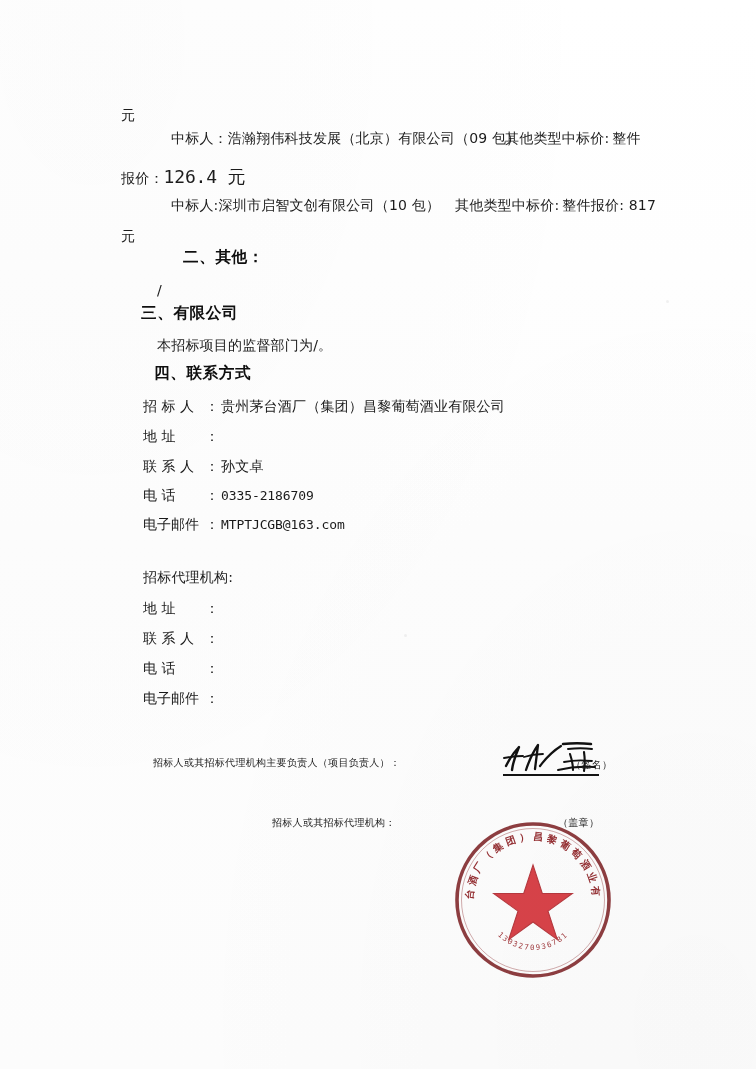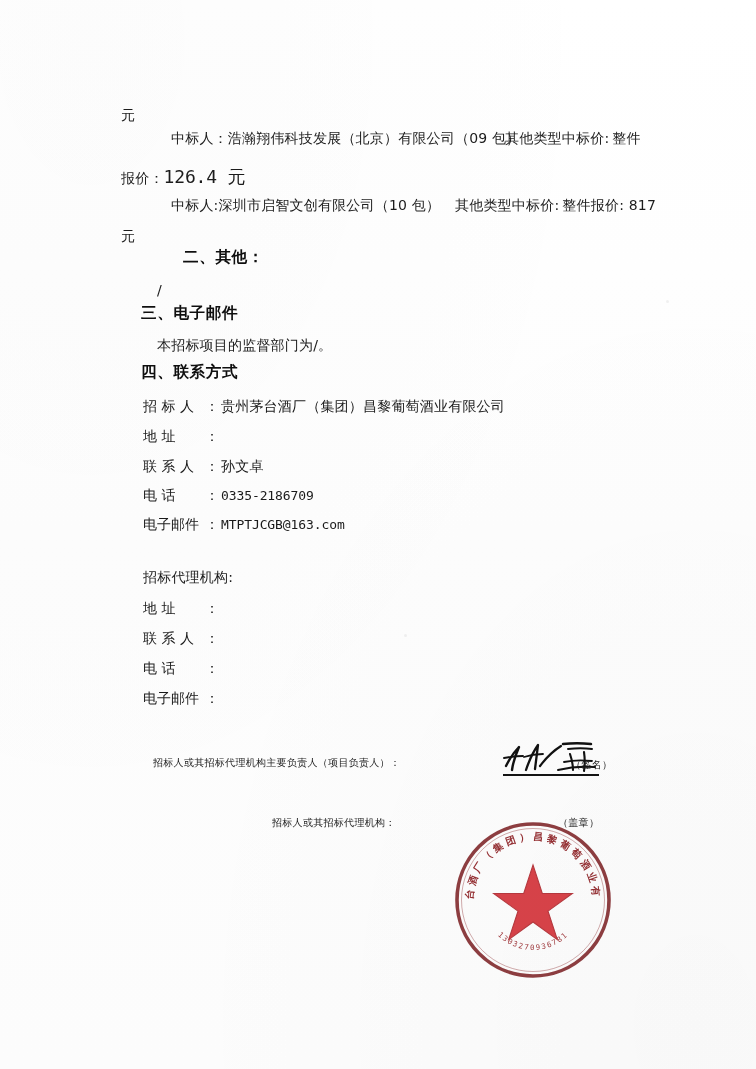--- a/index.html
+++ b/index.html
@@ -166,24 +166,24 @@
     </div>
     <div class="line body-text" style="left:455px; top:198px;">
       <span>其他类型中标价:</span><span style="display:inline-block;width:3px"></span><span>整件报价: 817</span>
     </div>
 
     <div class="line body-text" style="left:121px; top:229px;">元</div>
 
     <div class="line heading" style="left:141px; top:250px;margin-left:42px;">二、其他：</div>
     <div class="line body-text" style="left:157px; top:283px;">/</div>
 
-    <div class="line heading" style="left:141px; top:306px;">三、电子邮件</div>
+    <div class="line heading" style="left:141px; top:306px;">三、有限公司</div>
     <div class="line body-text" style="left:157px; top:338px;">本招标项目的监督部门为/。</div>
 
-    <div class="line heading" style="left:141px; top:365px;">四、联系方式</div>
+    <div class="line heading" style="left:154px; top:365px;font-family:Liberation Serif, serif;">四、联系方式</div>
 
     <div class="contact-row" style="left:143px; top:398px;">
       <span class="c-label">招 标 人</span>
       <span class="c-colon">：</span>
       <span class="c-value">贵州茅台酒厂（集团）昌黎葡萄酒业有限公司</span>
     </div>
 
     <div class="contact-row" style="left:143px; top:428px;">
       <span class="c-label">地    址</span>
       <span class="c-colon">：</span>

